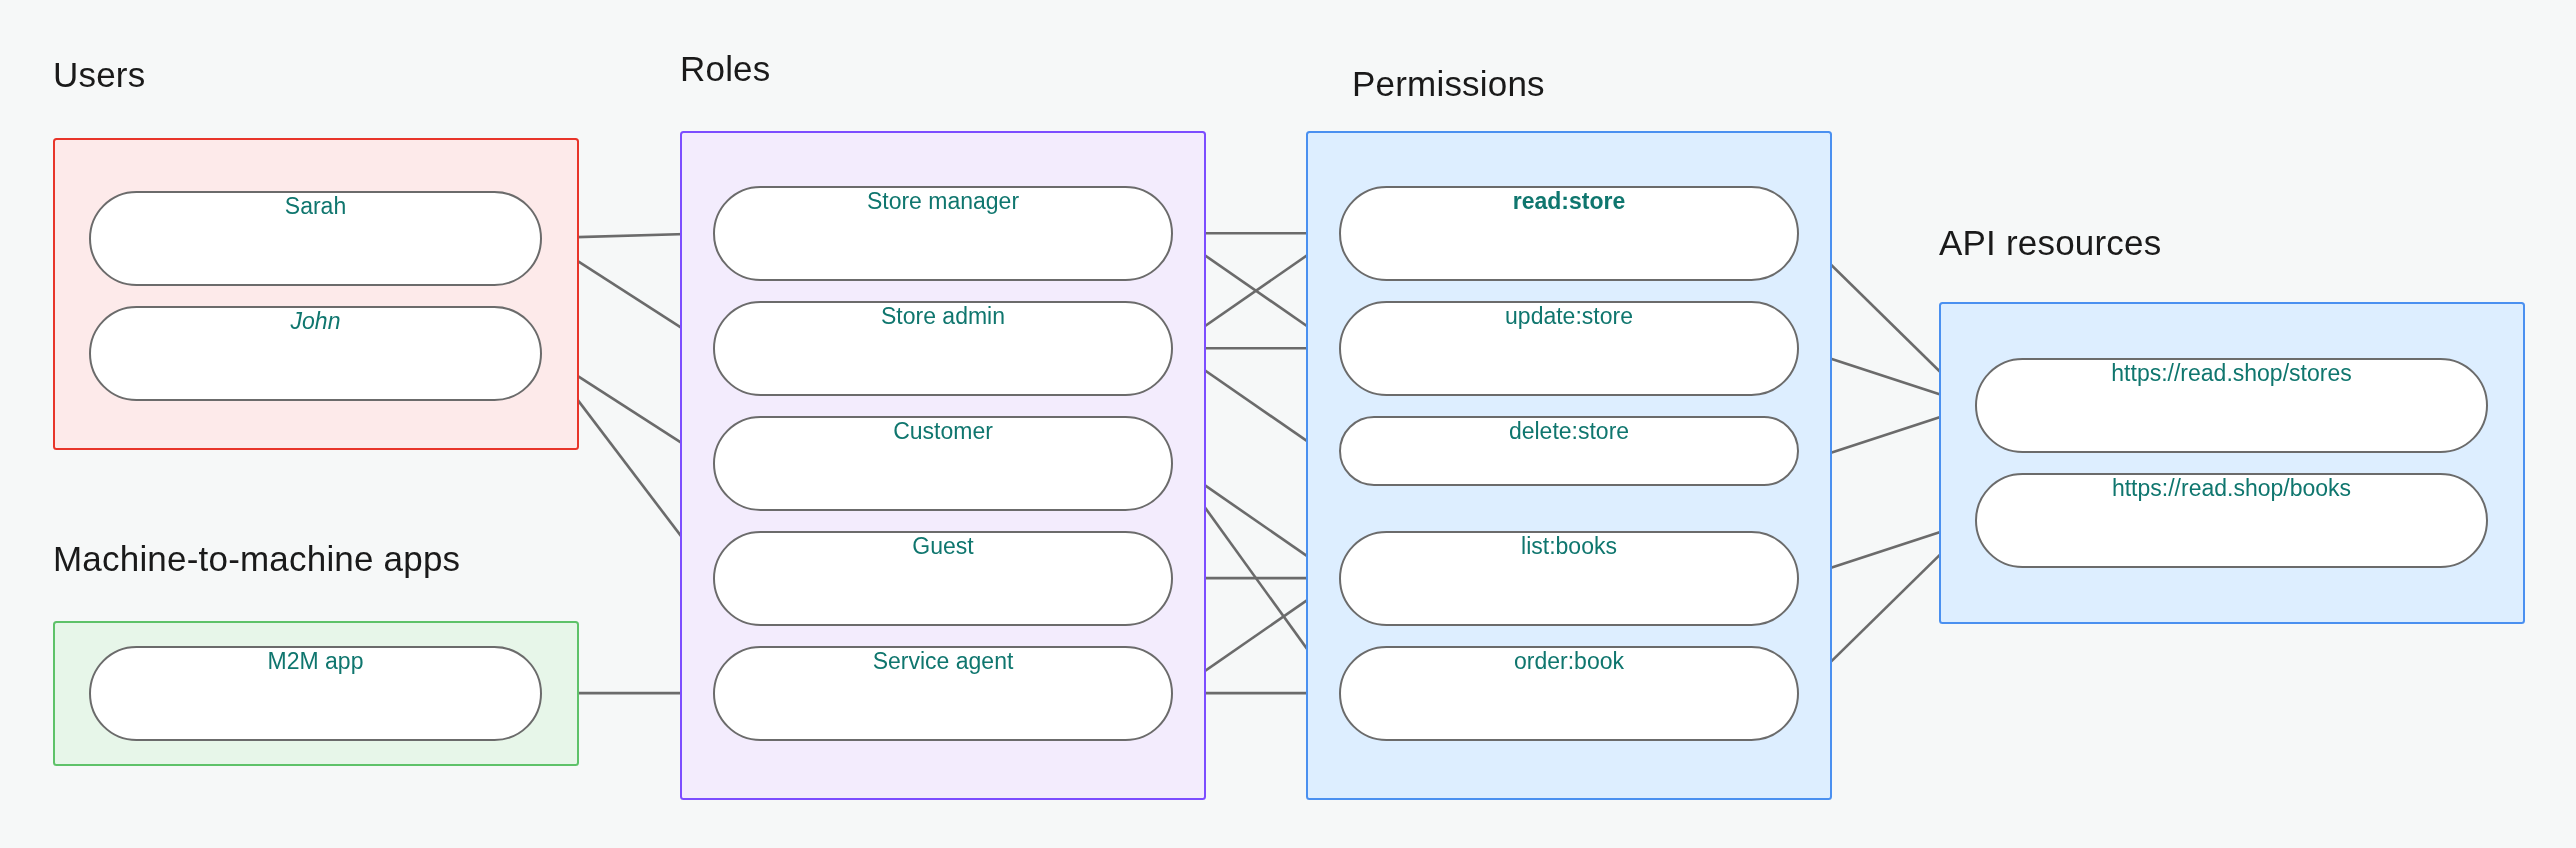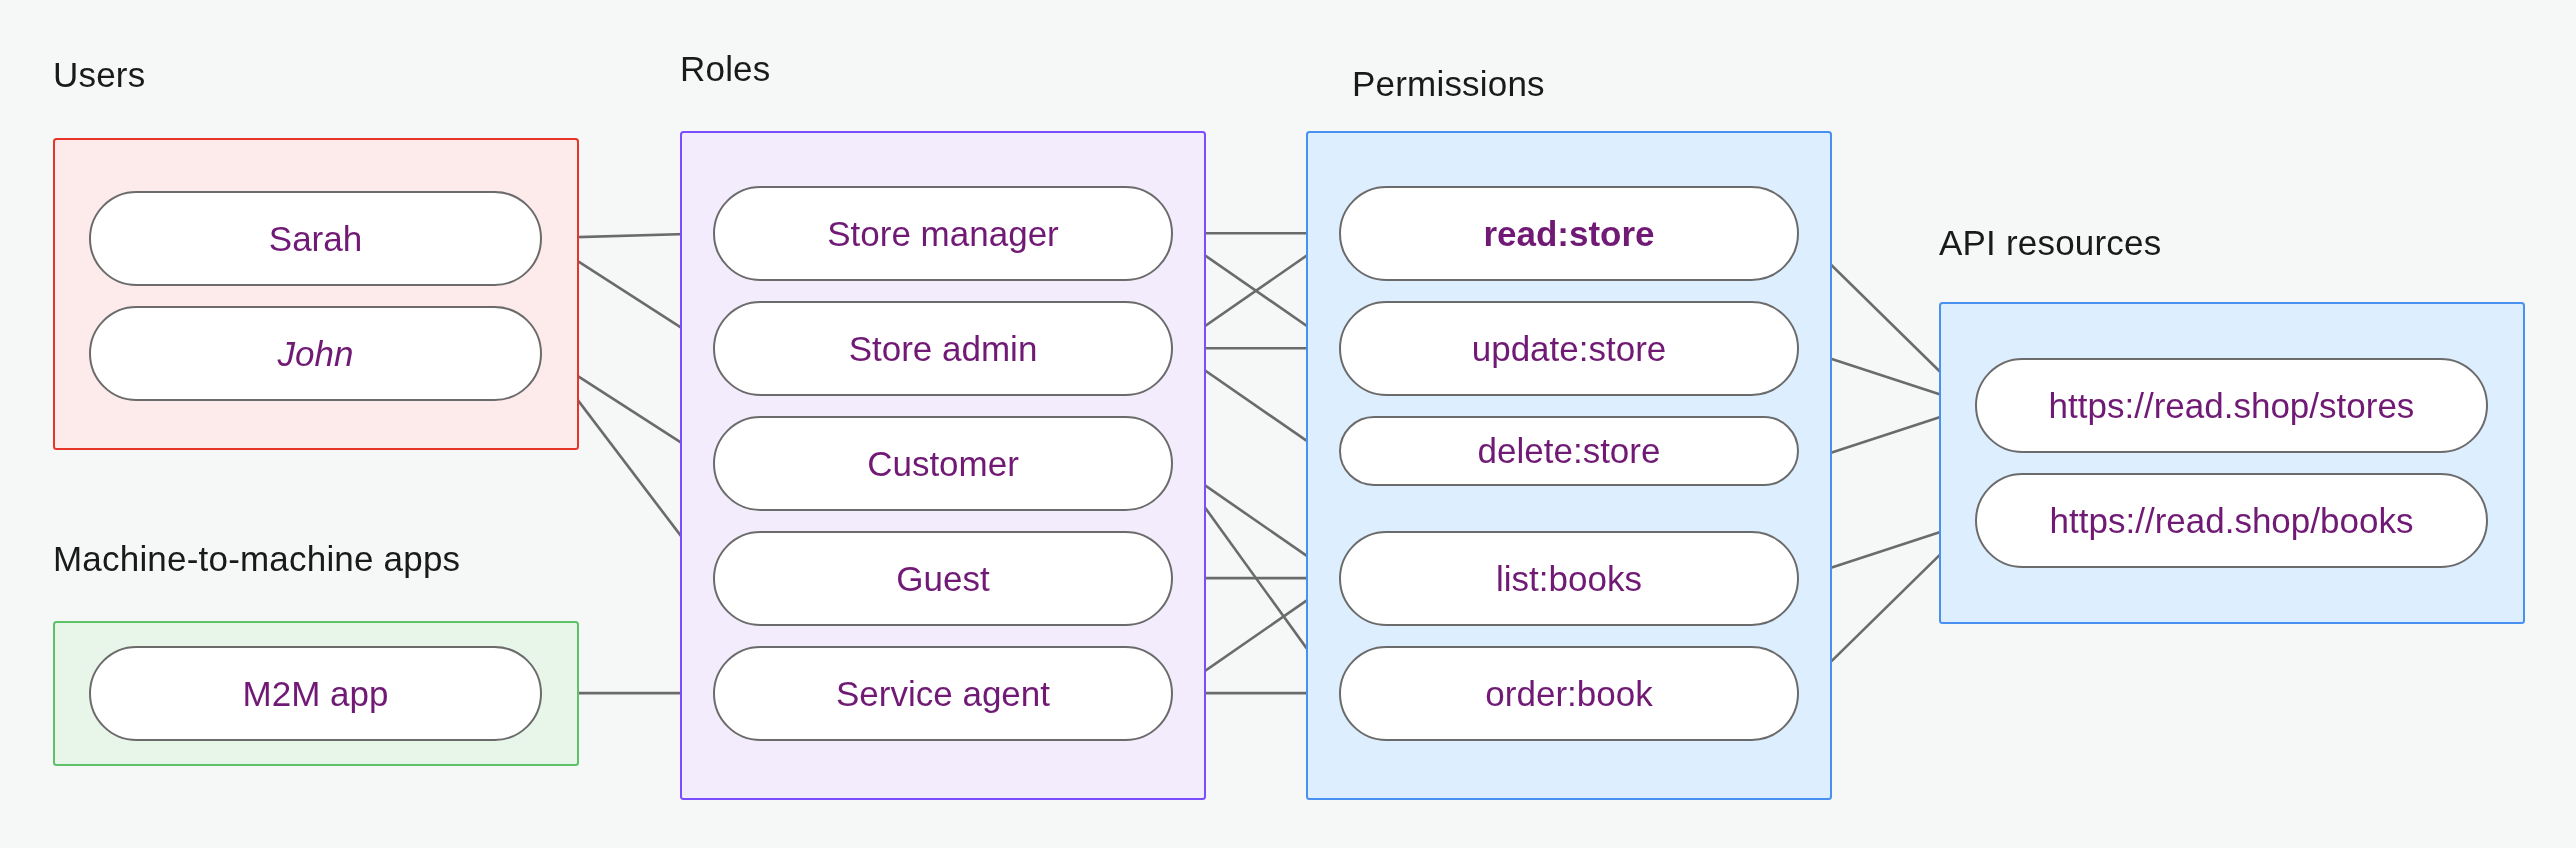--- a/index.html
+++ b/index.html
@@ -24,24 +24,24 @@
     border-radius:3.5px;
     box-sizing:border-box;
   }
   .node{
     position:absolute;
     background:#ffffff;
     border:2.6px solid #6b6b6b;
     border-radius:872px;
     box-sizing:border-box;
     display:flex;
-    align-items:center;
+    align-items:flex-start;
     justify-content:center;
-    font-size:35px;
-    color:#701a75;
+    font-size:23px;
+    color:#0f766e;
     white-space:nowrap;
   }
   .node span{pointer-events:none;}
 </style>
 </head>
 <body>
 
 <div id="stage">
   <svg class="edges" id="edge-layer" viewBox="0 0 2952 972" preserveAspectRatio="none">
       <line x1="621.2755102040817" y1="272.984693877551" x2="817.0714285714286" y2="267.33673469387753" stroke="#6b6b6b" stroke-width="3"></line>

